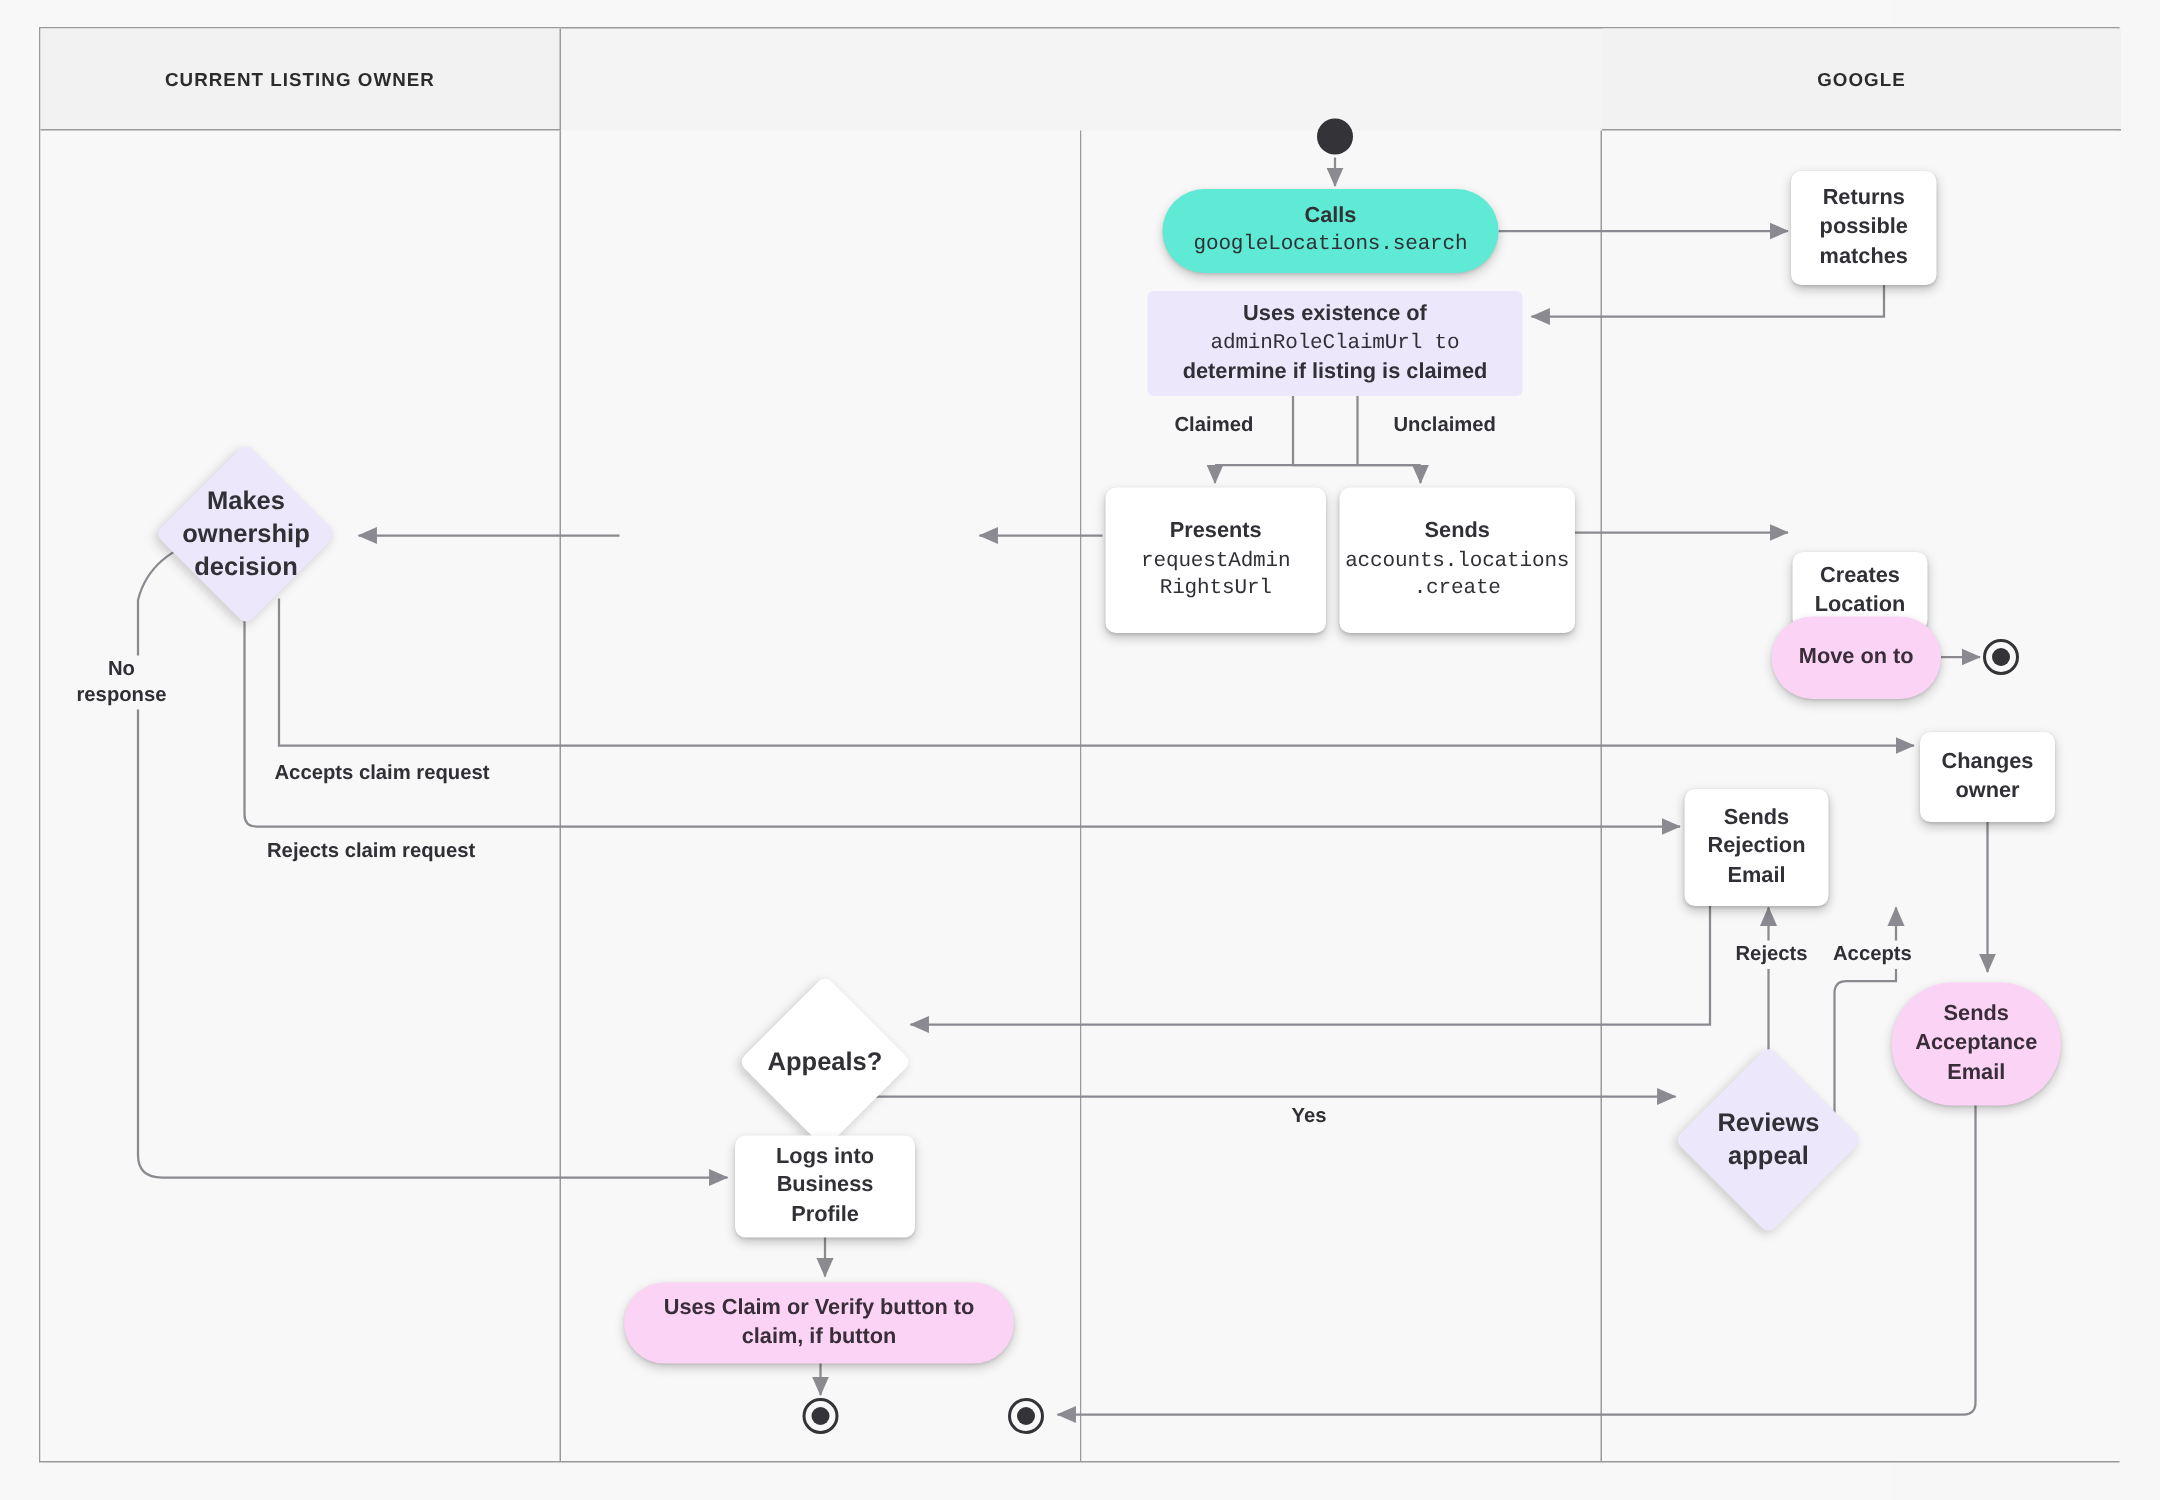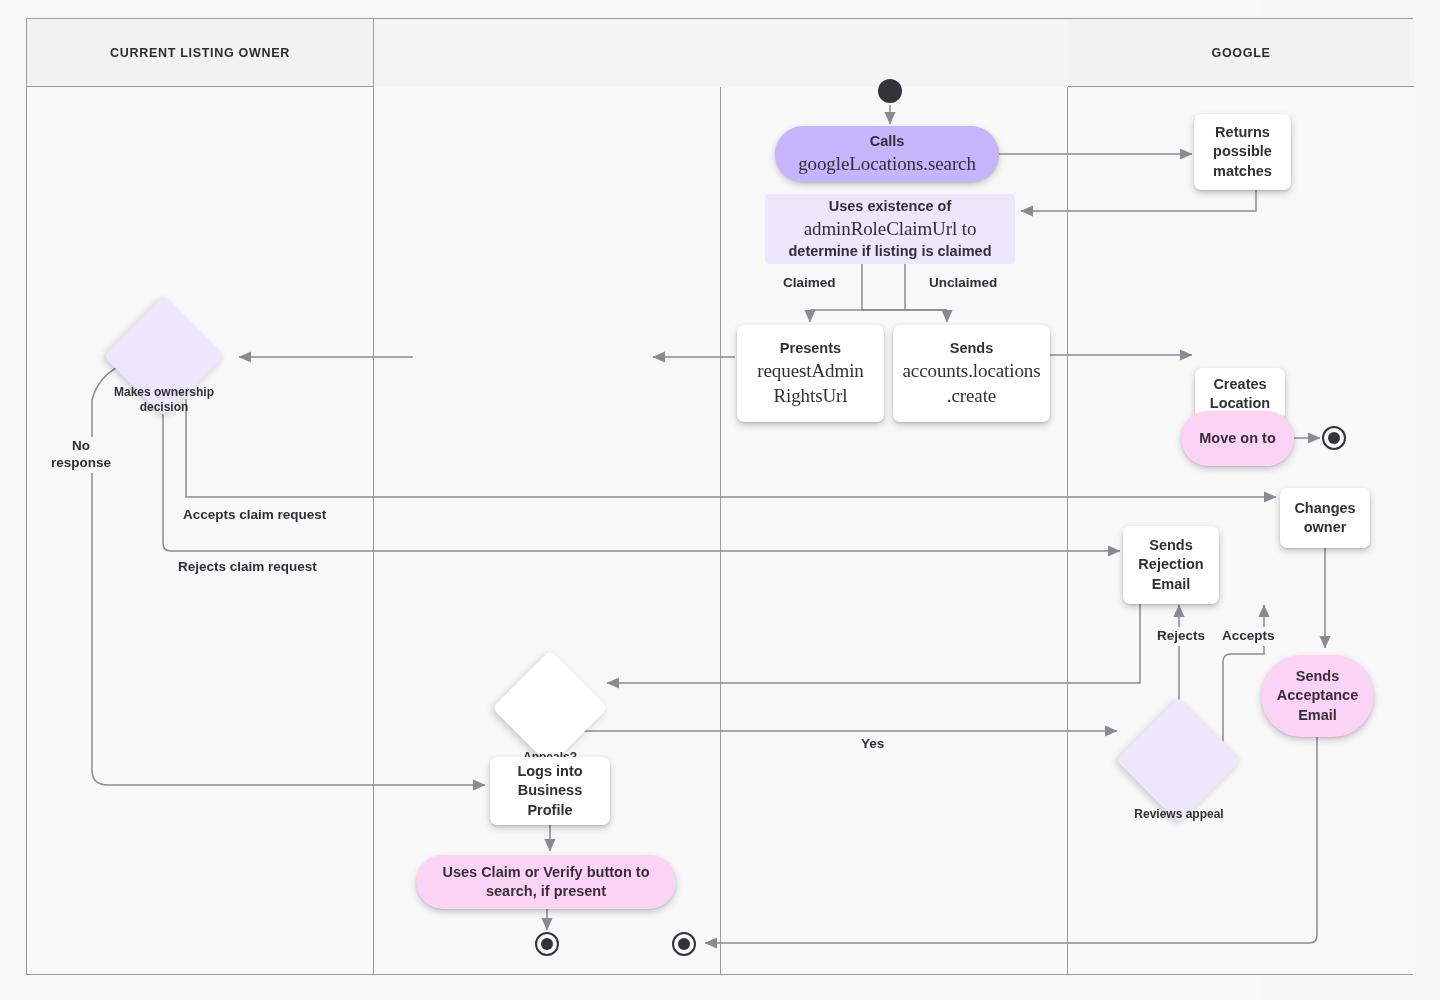--- a/index.html
+++ b/index.html
@@ -74,37 +74,37 @@
     justify-content: center;
     text-align: center;
     color: #303036;
     font-size: 14.5px;
     font-weight: bold;
     line-height: 1.33;
     z-index: 4;
   }
   .node .ln { display: block; }
   .mono {
-    font-family: Liberation Serif, serif;
+    font-family: Liberation Mono, monospace;
     font-weight: normal;
-    font-size: 19px;
+    font-size: 14px;
     letter-spacing: -0.1px;
   }
   .box {
     background: #ffffff;
     border-radius: 7px;
     box-shadow: 0 3px 7px rgba(0,0,0,0.22), 0 1px 2px rgba(0,0,0,0.12);
     padding: 6px 8px;
   }
   .pill {
     border-radius: 999px;
     box-shadow: 0 3px 7px rgba(0,0,0,0.20), 0 1px 2px rgba(0,0,0,0.10);
     padding: 6px 10px;
   }
-  .cyan  { background: #c4b5fd; }
+  .cyan  { background: #5eead4; }
   .pink  { background: #fbd4f5; color: #3a2d3a; }
   .lav-rect {
     background: #ece7fb;
     border-radius: 4px;
     padding: 6px 10px;
   }
   
   .diamond {
     position: absolute;
     z-index: 4;
@@ -112,24 +112,24 @@
   .diamond .shape {
     position: absolute;
     left: 50%; top: 50%;
     transform: translate(-50%,-50%) rotate(45deg);
     border-radius: 6px;
   }
   .diamond .label {
     position: absolute;
     left: 0; top: 0; right: 0; bottom: 0;
     display: flex;
-    align-items: flex-end;
+    align-items: center;
     justify-content: center;
     text-align: center;
-    font-size: 12px;
+    font-size: 17px;
     font-weight: bold;
     line-height: 1.3;
     color: #303036;
   }
   .dia-lav .shape {
     background: #ece7fb;
     box-shadow: 0 3px 7px rgba(0,0,0,0.18);
   }
   .dia-white .shape {
     background: #ffffff;
@@ -339,21 +339,21 @@
   </div>
 
   <div class="node box" style="left:490px; top:757px; width:120px; height:68px; flex-direction:column;">
     <span class="ln">Logs into</span>
     <span class="ln">Business</span>
     <span class="ln">Profile</span>
   </div>
 
   <div class="node pill pink" style="left:416px; top:855px; width:260px; height:54px; flex-direction:column;">
     <span class="ln">Uses Claim or Verify button to</span>
-    <span class="ln">search, if present</span>
+    <span class="ln">claim, if button</span>
   </div>
 
   <div class="end-dot" style="left:535px; top:932px;"></div>
   <div class="end-dot" style="left:672px; top:932px;"></div>
 
   <div class="elabel" style="left:779px; top:274px;">Claimed</div>
   <div class="elabel" style="left:925px; top:274px;">Unclaimed</div>
 
   <div class="elabel two" style="left:42px; top:437px; width:70px; white-space:normal;">
     <span class="ln">No</span>

